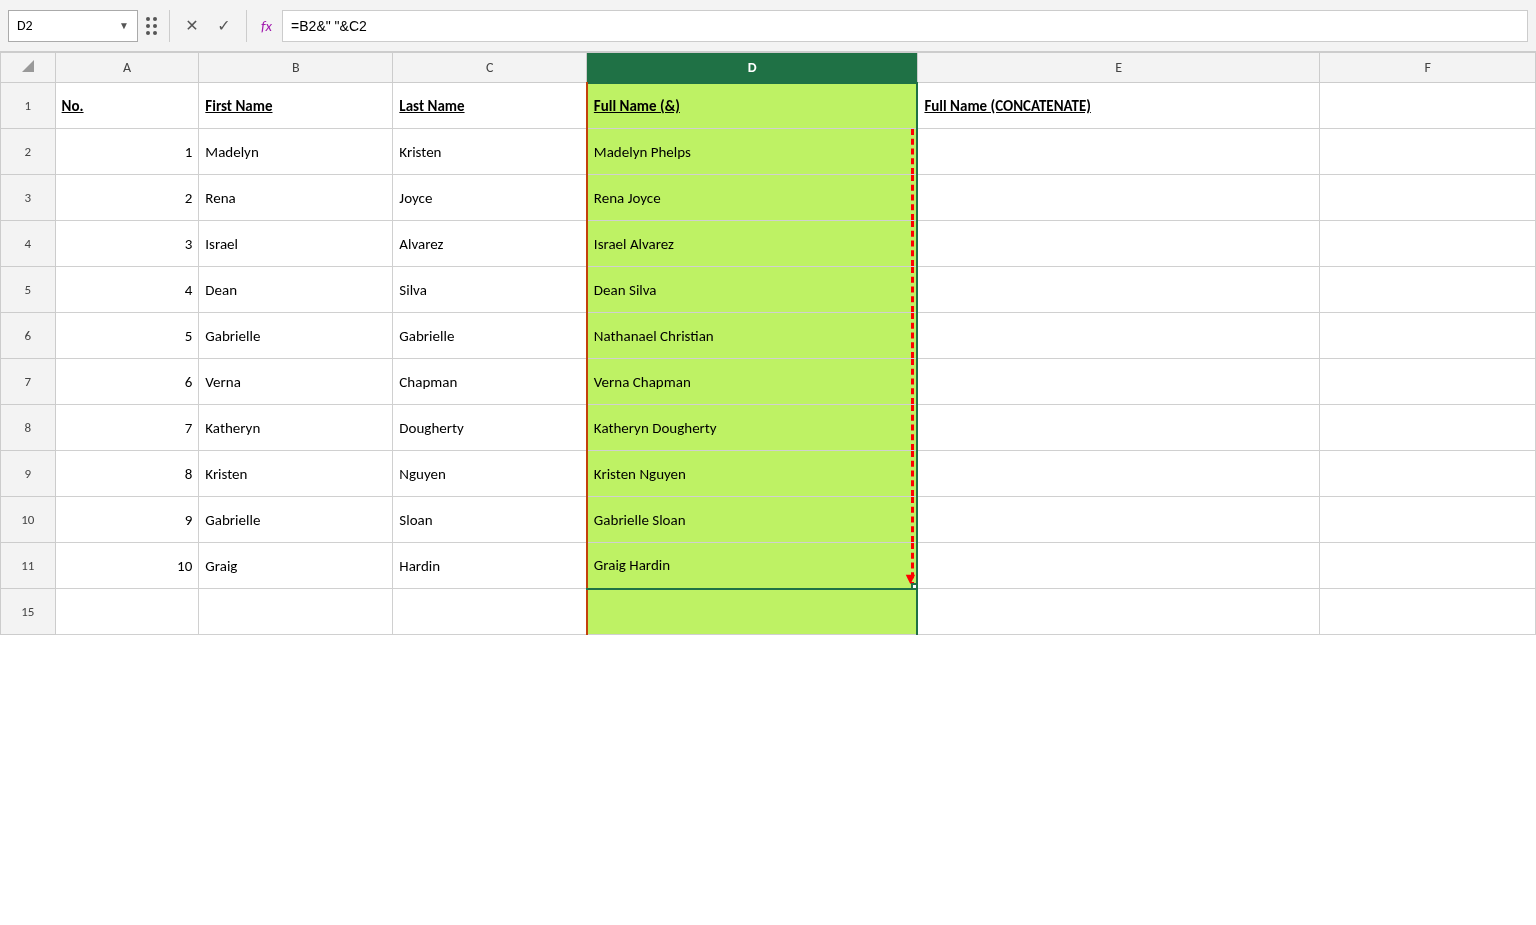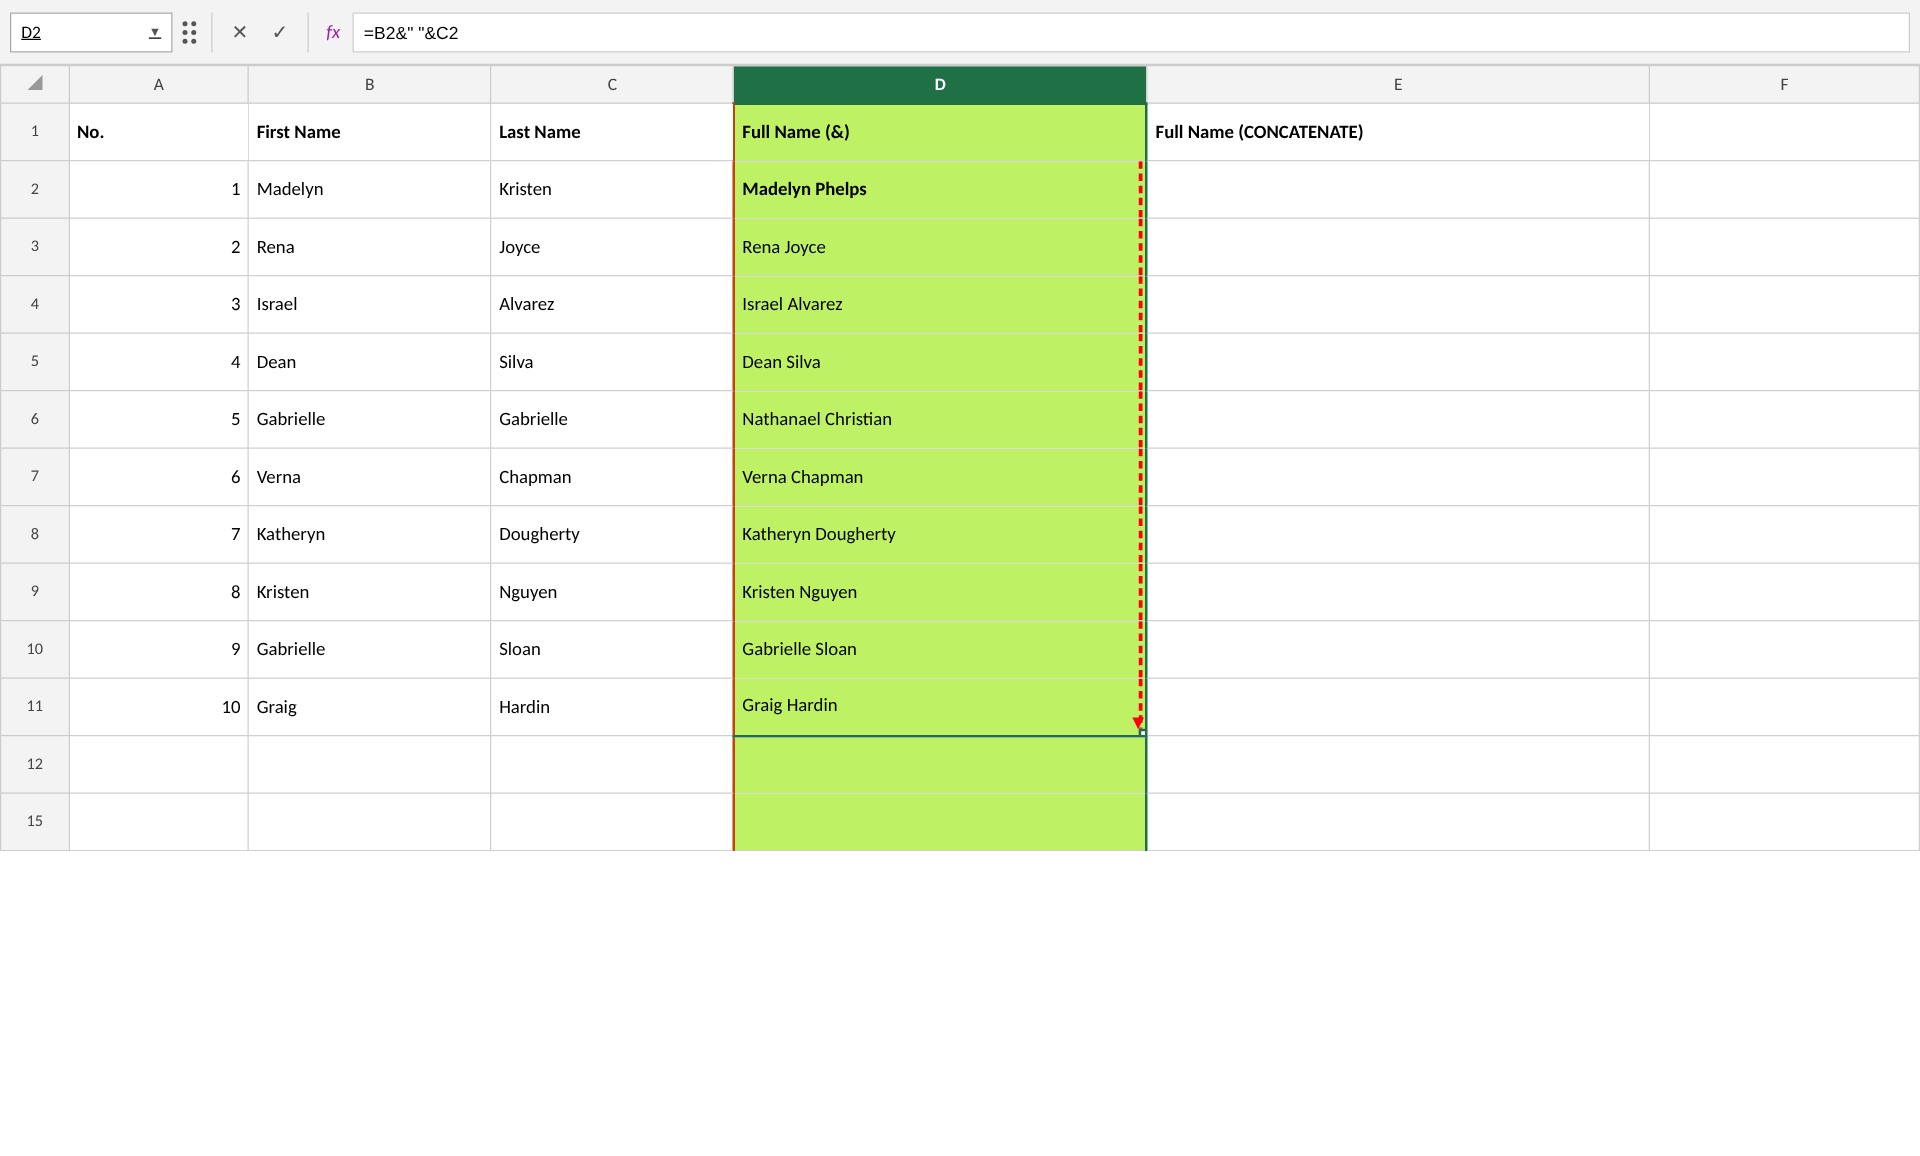--- a/index.html
+++ b/index.html
@@ -24,21 +24,20 @@
       width: 130px;
       height: 32px;
       border: 1px solid #aaa;
       background: #fff;
       display: flex;
       align-items: center;
       justify-content: space-between;
       padding: 0 8px;
       font-size: 14px;
       color: #000;
-      text-decoration: underline;
     }
     .cell-ref-text {
       font-size: 14px;
     }
     .cell-ref-arrow {
       font-size: 10px;
       color: #555;
     }
     .formula-bar-divider {
       width: 1px;
@@ -163,20 +162,21 @@
       text-align: right;
     }
     td.cell.text {
       text-align: left;
     }
 
     
     td.cell.header-row {
       font-weight: bold;
       background: #fff;
+      text-decoration: underline;
     }
 
     
     td.cell.col-d-selected {
       background: #bef264;
       border-left: 2px solid #c2410c;
       border-right: 2px solid #1f7145;
     }
     td.cell.col-d-selected.top-border {
       border-top: 2px solid #1f7145;
@@ -306,21 +306,21 @@
           <td class="cell header-row text">Last Name</td>
           <td class="cell col-d-selected header-row text top-border" style="position: relative;"><span>Full Name (&amp;)</span></td>
           <td class="cell header-row text">Full Name (CONCATENATE)</td>
           <td class="cell text"></td>
         </tr>
         <tr class="data-row">
           <td class="row-header">2</td>
           <td class="cell number">1</td>
           <td class="cell text">Madelyn</td>
           <td class="cell text">Kristen</td>
-          <td class="cell col-d-selected text" style="position: relative; font-weight: bold;"><span>Madelyn Phelps</span><div class="fill-indicator"></div></td>
+          <td class="cell col-d-selected text" style="position: relative;"><span>Madelyn Phelps</span><div class="fill-indicator"></div></td>
           <td class="cell text"></td>
           <td class="cell text"></td>
         </tr>
         <tr class="data-row">
           <td class="row-header">3</td>
           <td class="cell number">2</td>
           <td class="cell text">Rena</td>
           <td class="cell text">Joyce</td>
           <td class="cell col-d-selected text" style="position: relative;"><span>Rena Joyce</span><div class="fill-indicator"></div></td>
           <td class="cell text"></td>
@@ -392,29 +392,20 @@
         <tr class="data-row">
           <td class="row-header">11</td>
           <td class="cell number">10</td>
           <td class="cell text">Graig</td>
           <td class="cell text">Hardin</td>
           <td class="cell col-d-selected text bottom-border" style="position: relative;"><span>Graig Hardin</span><div class="fill-indicator"></div><div class="fill-arrow" style="color: red; position: absolute; right: -2px; bottom: 0px; font-size: 16px;">▼</div><div class="fill-handle"></div></td>
           <td class="cell text"></td>
           <td class="cell text"></td>
         </tr>
         <tr class="empty-row">
-          <td class="row-header">12</td>
-          <td class="cell text"></td>
-          <td class="cell text"></td>
-          <td class="cell text"></td>
-          <td class="cell col-d-selected text" style="position: relative;"><span></span></td>
-          <td class="cell text"></td>
-          <td class="cell text"></td>
-        </tr>
-        <tr class="empty-row">
           <td class="row-header">15</td>
           <td class="cell text"></td>
           <td class="cell text"></td>
           <td class="cell text"></td>
           <td class="cell col-d-selected text" style="position: relative;"><span></span></td>
           <td class="cell text"></td>
           <td class="cell text"></td>
         </tr>
       </tbody>
   </table>

